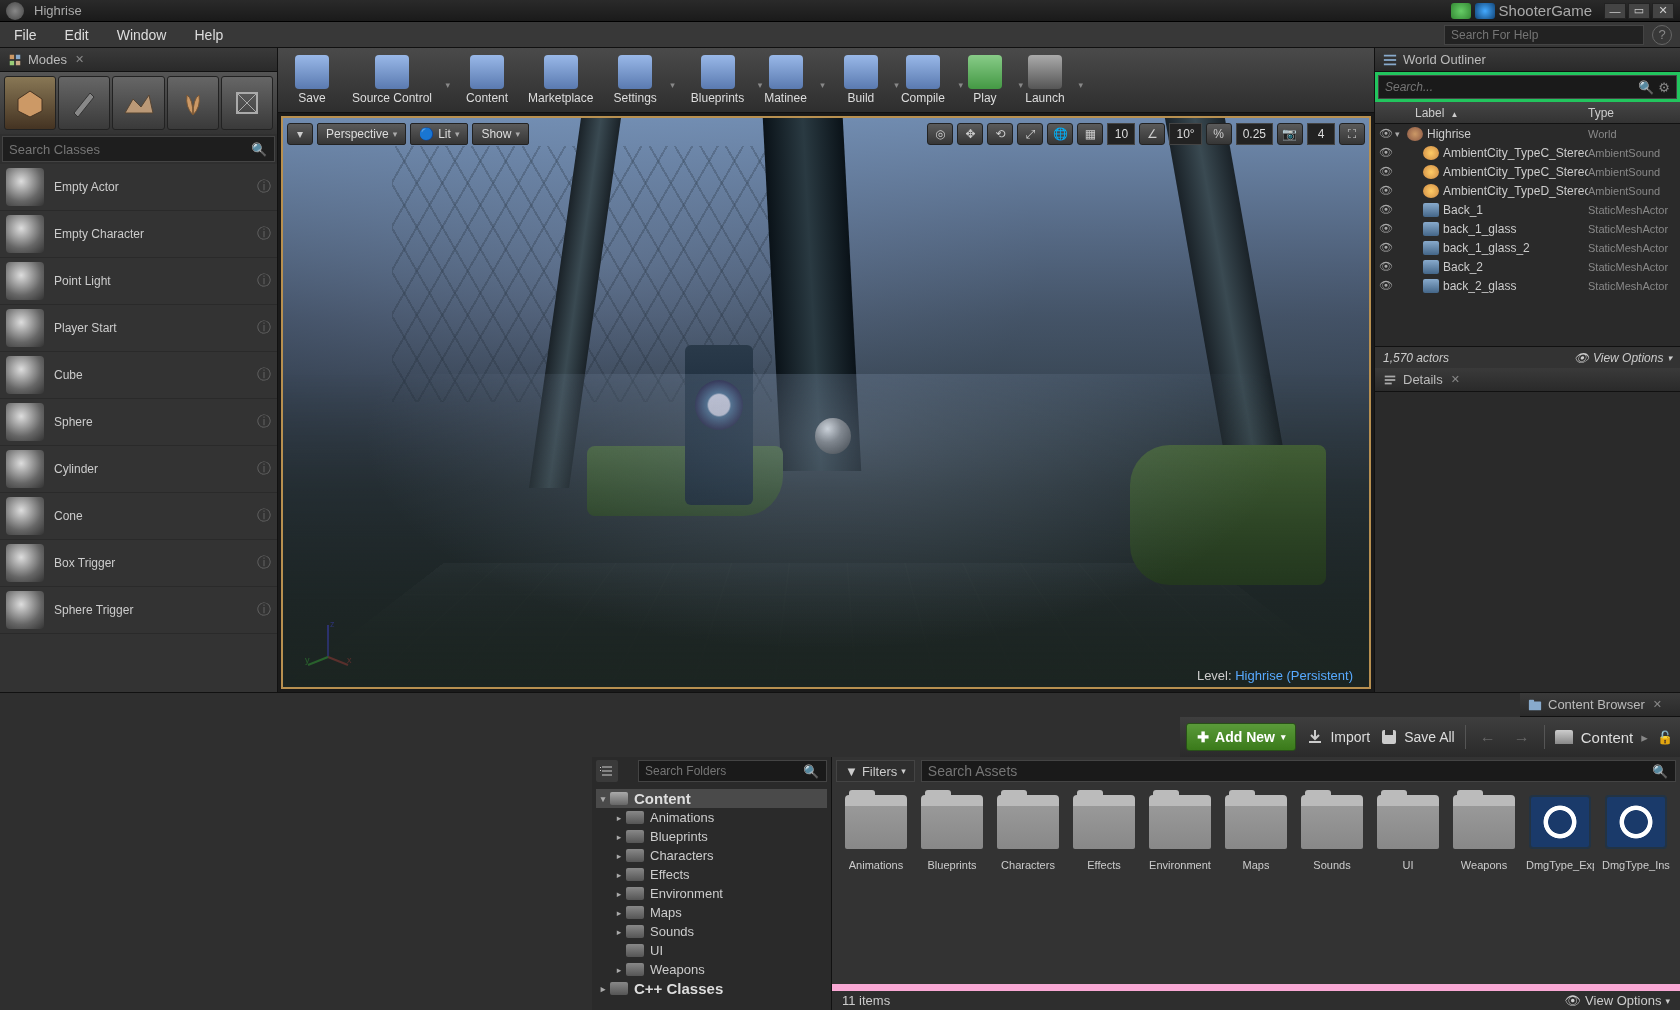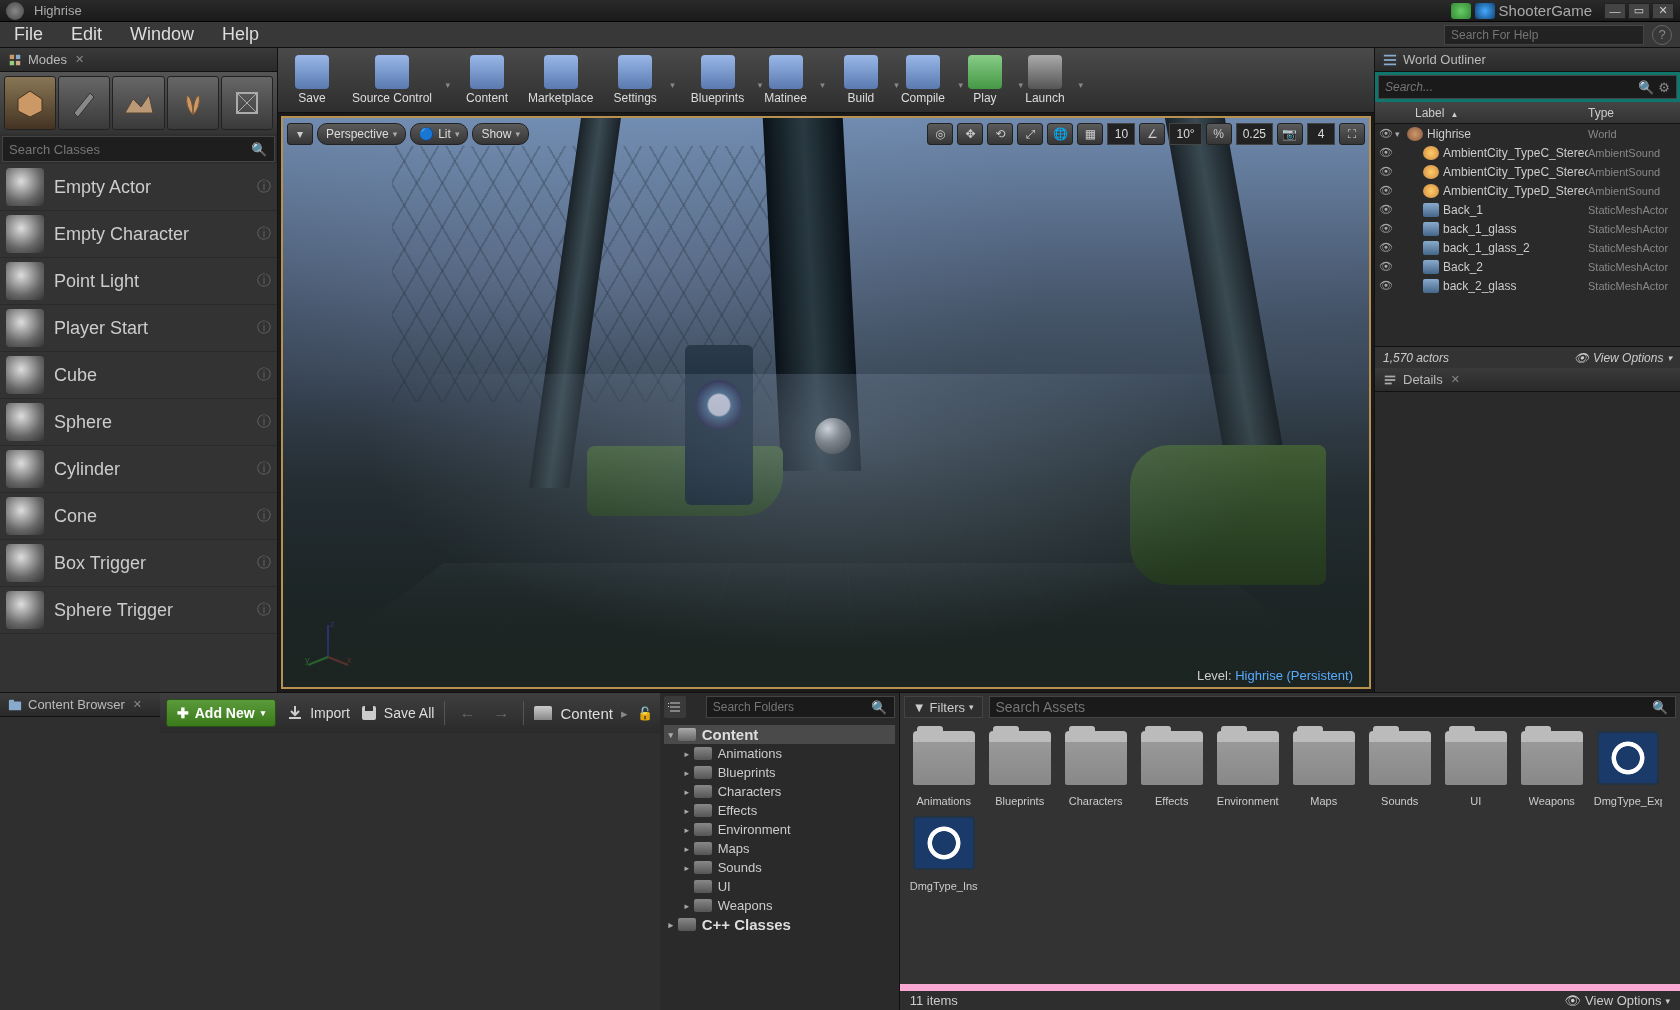--- a/index.html
+++ b/index.html
@@ -9,21 +9,21 @@
 .titlebar .logo { width: 18px; height: 18px; background: radial-gradient(circle,#888,#444); border-radius: 50%; margin-right: 10px; }
 .titlebar .title { color: #aaa; font-size: 13px; flex: 0 0 auto; }
 .titlebar .spacer { flex: 1; }
 .titlebar .project { color: #aaa; margin-right: 10px; font-size: 15px; }
 .titlebar .winbtn { width: 22px; height: 16px; background:#444; border:1px solid #222; margin-left:2px; display:flex; align-items:center; justify-content:center; color:#ccc; font-size:11px; cursor:pointer; }
 .titlebar .badge { width:20px; height:16px; margin-right:4px; }
 .badge.green { background: radial-gradient(circle,#6c6,#383); border-radius:3px; }
 .badge.blue { background: radial-gradient(circle,#4af,#147); border-radius:3px; }
 
 .menubar { height: 26px; background: #383838; display: flex; align-items: center; border-bottom:1px solid #111; }
-.menubar .menuitem { padding: 4px 14px; color: #ddd; font-size: 18px; cursor:pointer; }
+.menubar .menuitem { padding: 4px 14px; color: #ddd; font-size: 14px; cursor:pointer; }
 .menubar .searchhelp { margin-left:auto; width: 200px; height:20px; background:#222; border:1px solid #444; color:#888; padding:0 6px; font-size:12px; }
 .menubar .helpicon { width:20px; height:20px; border-radius:50%; border:1px solid #666; margin:0 8px; display:flex; align-items:center; justify-content:center; color:#888; }
 
 .mainrow { display:flex; height: 644px; }
 
 .modes-panel { width: 278px; background:#2f2f2f; display:flex; flex-direction:column; border-right:1px solid #111; }
 .panel-tab { height: 24px; background: linear-gradient(#3a3a3a,#2a2a2a); display:flex; align-items:center; padding:0 8px; color:#bbb; font-size:13px; border-bottom:1px solid #111; }
 .panel-tab .ticon { width:14px; height:14px; margin-right:6px; }
 .panel-tab .tclose { margin-left:8px; color:#888; cursor:pointer; font-size:11px; }
 
@@ -37,21 +37,21 @@
 .searchbox .sicon { color:#888; }
 
 .modes-body { flex:1; display:flex; overflow:hidden; }
 .category-list { width:120px; background:#262626; overflow-y:auto; }
 .cat-item { padding:9px 10px; color:#ddd; font-size:13px; font-weight:bold; cursor:pointer; }
 .cat-item.active { background: linear-gradient(#4a4a4a,#363636); }
 
 .placeable-list { flex:1; background:#333; overflow-y:auto; }
 .placeable-item { height:47px; display:flex; align-items:center; padding:0 6px; border-bottom:1px solid #2a2a2a; cursor:pointer; }
 .placeable-thumb { width:38px; height:38px; background: radial-gradient(circle at 40% 35%, #ddd, #666 60%, #333); border-radius:4px; margin-right:10px; }
-.placeable-item .label { flex:1; color:#ccc; font-size:18px; white-space:nowrap; overflow:hidden; }
+.placeable-item .label { flex:1; color:#ccc; font-size:12px; white-space:nowrap; overflow:hidden; }
 .placeable-item .info { color:#666; font-size:14px; }
 
 .center-col { flex:1; display:flex; flex-direction:column; background:#1a1a1a; }
 .toolbar { height: 65px; background: linear-gradient(#4a4a4a,#2e2e2e); display:flex; align-items:center; padding:0 4px; border-bottom:1px solid #111; }
 .toolbtn { display:flex; flex-direction:column; align-items:center; justify-content:center; padding:2px 10px; height:60px; cursor:pointer; border-radius:3px; position:relative; min-width:60px; }
 .toolbtn .ticon-big { width:34px; height:34px; background: linear-gradient(#99b8e8,#5a7ab0); border-radius:4px; margin-bottom:2px; position:relative; }
 .toolbtn .tlabel { font-size:12px; color:#ddd; }
 .toolbtn .ddarrow { position:absolute; right:-8px; top:50%; color:#888; font-size:9px; }
 .toolsep { width:14px; }
 .ticon-big.green { background:linear-gradient(#8c8,#494); }
@@ -80,30 +80,30 @@
 .p3 { right:10%; top:0; width:60px; height:70%; transform:skewX(10deg); }
 .scene-grass { position:absolute; background: linear-gradient(#4a6a3a,#2a4a1a); border-radius:8px 8px 40px 8px; }
 .g1 { left:28%; bottom:30%; width:18%; height:70px; }
 .g2 { right:4%; bottom:18%; width:18%; height:140px; border-radius:40px 8px 8px 40px; }
 .scene-kiosk { position:absolute; left:37%; bottom:32%; width:68px; height:160px; background:linear-gradient(#2a3a4a,#0a1a2a); border-radius:6px; }
 .scene-kiosk::after { content:''; position:absolute; top:35px; left:10px; right:10px; height:50px; background:radial-gradient(circle,#ccd 30%,#468 35%,#224 70%); border-radius:50%; }
 .scene-ball { position:absolute; left:49%; bottom:41%; width:36px; height:36px; background:radial-gradient(circle at 35% 30%,#fff,#888 40%,#222); border-radius:50%; }
 .scene-gizmo { position:absolute; left:20px; bottom:20px; width:50px; height:50px; }
 
 .vp-topbar { position:absolute; top:4px; left:4px; right:4px; height:24px; display:flex; align-items:center; gap:4px; }
-.vp-btn { height:22px; background:linear-gradient(#5a5a5a,#363636); border:1px solid #222; border-radius:10px; padding:0 8px; display:flex; align-items:center; color:#ddd; font-size:12px; cursor:pointer; }
+.vp-btn { height:22px; background:linear-gradient(#5a5a5a,#363636); border:1px solid #222; border-radius:2px; padding:0 8px; display:flex; align-items:center; color:#ddd; font-size:12px; cursor:pointer; }
 .vp-btn .dd { margin-left:4px; font-size:9px; color:#aaa; }
 .vp-icon-btn { width:26px; height:22px; background:linear-gradient(#5a5a5a,#363636); border:1px solid #222; border-radius:3px; display:flex; align-items:center; justify-content:center; color:#ccc; font-size:12px; cursor:pointer; }
 .vp-spacer { flex:1; }
 .vp-num { background:#222; border:1px solid #444; color:#ddd; padding:0 6px; height:22px; display:flex; align-items:center; font-size:12px; min-width:28px; justify-content:center; }
 
 .vp-levelbar { position:absolute; bottom:4px; right:16px; color:#ccc; font-size:13px; }
 .vp-levelbar a { color:#58aaff; }
 
-.right-col { width: 306px; display:flex; flex-direction:column; background:#0f766e; border-left:1px solid #111; }
+.right-col { width: 306px; display:flex; flex-direction:column; background:#22c55e; border-left:1px solid #111; }
 .outliner { display:flex; flex-direction:column; height:320px; }
 .outliner .panel-tab { background:linear-gradient(#3a3a3a,#2a2a2a); }
 .out-search { height:24px; background:#1a1a1a; border:1px solid #444; margin:3px; display:flex; align-items:center; padding:0 6px; }
 .out-search input { flex:1; background:transparent; border:none; color:#999; outline:none; font-size:12px; font-style:italic; }
 .out-header { height:22px; background:linear-gradient(#454545,#333); display:flex; align-items:center; font-size:12px; color:#ccc; border-bottom:1px solid #111; }
 .out-header .col-label { flex:1; padding-left:40px; }
 .out-header .col-type { width:92px; }
 .out-header .sortarrow { font-size:8px; margin-left:6px; }
 .out-list { flex:1; overflow:hidden; background:#2a2a2a; }
 .out-row { height:19px; display:flex; align-items:center; font-size:12px; padding-left:4px; cursor:pointer; }
@@ -115,21 +115,21 @@
 .oicon.amb { background:radial-gradient(circle,#fc6,#c84); border-radius:50%; }
 .oicon.mesh { background:linear-gradient(#8ac,#468); border-radius:2px; }
 .out-row .oname { flex:1; color:#ccc; white-space:nowrap; overflow:hidden; }
 .out-row .otype { width:92px; color:#888; white-space:nowrap; overflow:hidden; font-size:11px; }
 .out-footer { height:22px; background:#333; display:flex; align-items:center; padding:0 8px; font-size:12px; color:#ccc; border-top:1px solid #111;font-style:italic; }
 .out-footer .spacer { flex:1; }
 .out-footer .viewopts { cursor:pointer; display:flex; align-items:center; gap:4px; }
 
 .details-panel { flex:1; background:#2a2a2a; }
 
-.content-browser { height: 318px; background:#2f2f2f; display:flex; border-top:1px solid #111; }
+.content-browser { height: 318px; background:#2f2f2f; display:flex; flex-direction:column; border-top:1px solid #111;align-items:flex-end; }
 .cb-toolbar { height:40px; background:linear-gradient(#3e3e3e,#2a2a2a); display:flex; align-items:center; padding:0 6px; gap:10px; }
 .cb-addnew { height:28px; background:linear-gradient(#5a9a3a,#3a7a1a); border:1px solid #285018; border-radius:3px; padding:0 10px; display:flex; align-items:center; color:#fff; font-weight:bold; font-size:14px; cursor:pointer; gap:6px; }
 .cb-toolbtn { display:flex; align-items:center; gap:6px; color:#ddd; cursor:pointer; font-size:14px; }
 .cb-toolbtn .cbicon { width:18px; height:18px; }
 .cb-navarrow { color:#666; font-size:16px; padding:0 4px; cursor:pointer; }
 .cb-path { display:flex; align-items:center; gap:8px; color:#ddd; }
 .cb-path .foldericon { width:18px; height:14px; background:linear-gradient(#ccc,#888); border-radius:2px 2px 0 0; }
 .cb-lock { margin-left:auto; color:#888; cursor:pointer; }
 
 .cb-body { flex:1; display:flex; overflow:hidden; }

